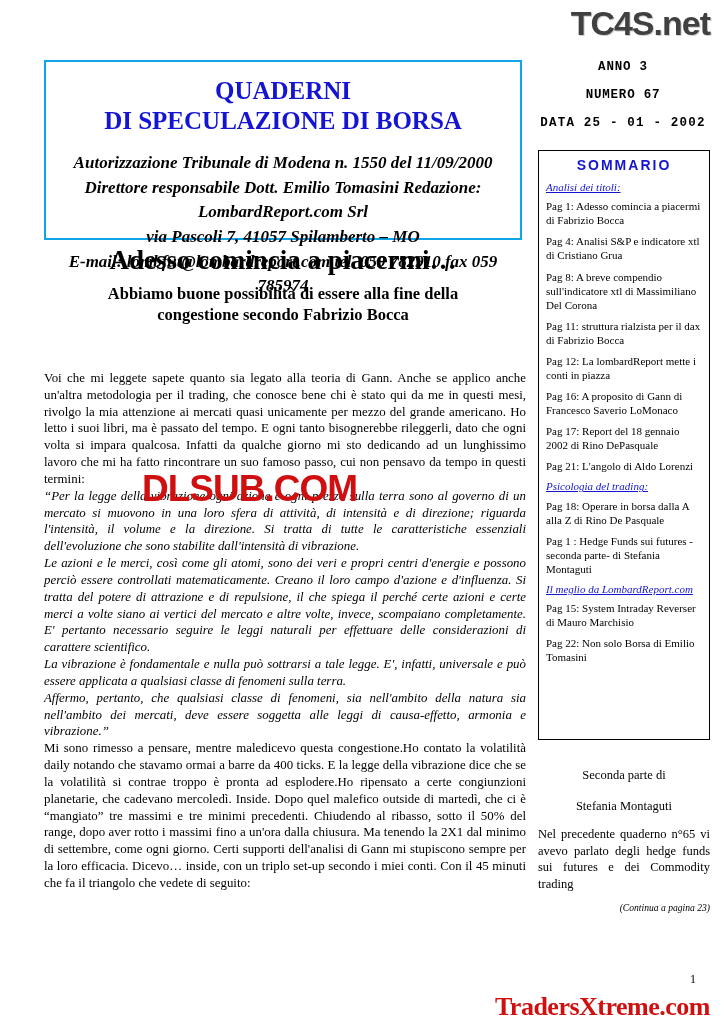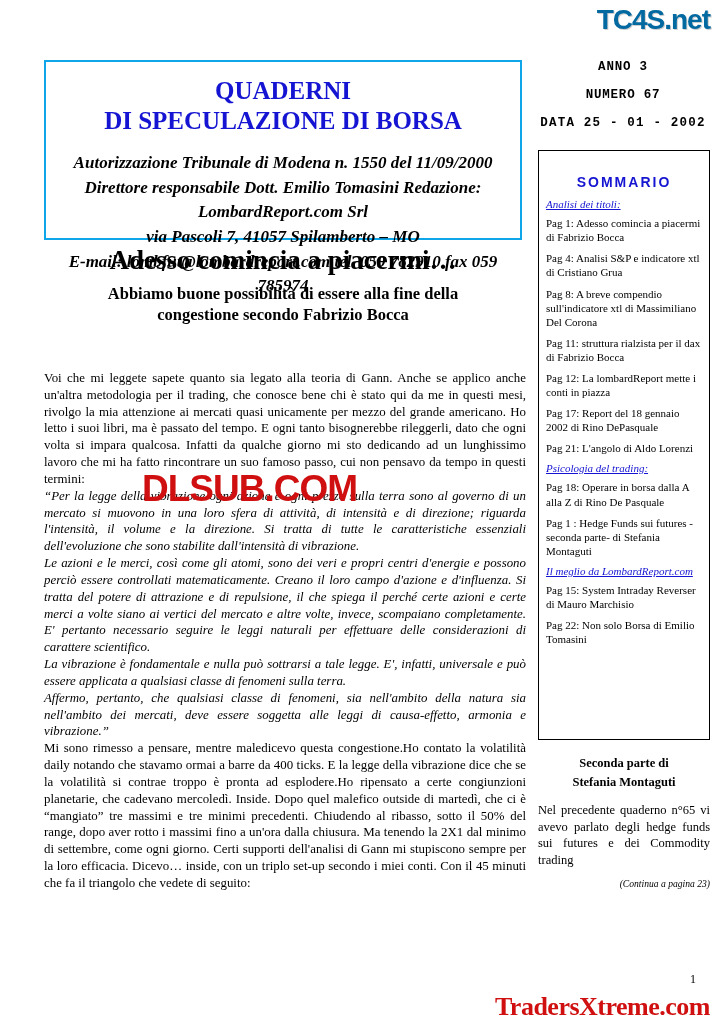--- a/index.html
+++ b/index.html
@@ -16,23 +16,23 @@
     overflow: hidden;
   }
 
   
   .wm-top {
     position: absolute;
     top: 4px;
     right: 14px;
     font-family: "Liberation Sans", sans-serif;
     font-weight: bold;
-    font-size: 28px;
+    font-size: 34px;
     letter-spacing: -1px;
-    color: #0369a1;
+    color: #404040;
     text-shadow: 1px 1px 0 #cfcfcf;
   }
   .wm-bottom {
     position: absolute;
     bottom: 2px;
     right: 14px;
     font-family: Liberation Serif, serif;
     font-weight: bold;
     font-size: 26px;
     letter-spacing: -0.5px;
@@ -86,21 +86,21 @@
 
   
   .sommario-box {
     position: absolute;
     left: 538px;
     top: 150px;
     width: 172px;
     height: 590px;
     border: 1px solid #000;
     box-sizing: border-box;
-    padding: 23px 7px 4px 7px;
+    padding: 6px 7px 4px 7px;
   }
   .sommario-title {
     color: #1414d2;
     font-family: "Liberation Sans", sans-serif;
     font-weight: bold;
     font-size: 14px;
     letter-spacing: 2px;
     text-align: center;
     margin-bottom: 8px;
   }
@@ -125,25 +125,25 @@
     top: 752px;
     width: 172px;
   }
   .hedge-title {
     font-weight: bold;
     font-size: 15px;
     line-height: 1.18;
     text-align: left;
   }
   .hedge-sub {
-    font-weight: bold;
+    font-weight: normal;
     font-size: 12.5px;
     line-height: 1.2;
     text-align: center;
-    margin-top: 4px;
+    margin-top: 16px;
   }
   .hedge-body {
     margin-top: 12px;
     font-size: 12.5px;
     line-height: 1.32;
     text-align: justify;
   }
   .hedge-cont {
     margin-top: 10px;
     font-size: 9.6px;
@@ -233,20 +233,21 @@
 
 <div class="sommario-box">
   <div class="sommario-title">SOMMARIO</div>
 
   <div class="som-section">Analisi dei titoli:</div>
   <div class="som-item">Pag 1: Adesso comincia a piacermi di Fabrizio Bocca</div>
   <div class="som-item">Pag 4: Analisi S&amp;P e indicatore xtl di Cristiano Grua</div>
   <div class="som-item">Pag 8: A breve compendio sull'indicatore xtl di Massimiliano Del Corona</div>
   <div class="som-item">Pag 11: struttura rialzista per il dax di Fabrizio Bocca</div>
   <div class="som-item">Pag 12: La lombardReport mette i conti in piazza</div>
+  <div class="som-item">Pag 16: A proposito di Gann di Francesco Saverio LoMonaco</div>
   <div class="som-item">Pag 17: Report del 18 gennaio 2002 di Rino DePasquale</div>
   <div class="som-item">Pag 21: L'angolo di Aldo Lorenzi</div>
 
   <div class="som-section">Psicologia del trading:</div>
   <div class="som-item">Pag 18: Operare in borsa dalla A alla Z di Rino De Pasquale</div>
   <div class="som-item">Pag 1 : Hedge Funds sui futures - seconda parte- di Stefania Montaguti</div>
 
   <div class="som-section">Il meglio da LombardReport.com</div>
   <div class="som-item">Pag 15: System Intraday Reverser di Mauro Marchisio</div>
   <div class="som-item">Pag 22: Non solo Borsa di Emilio Tomasini</div>

